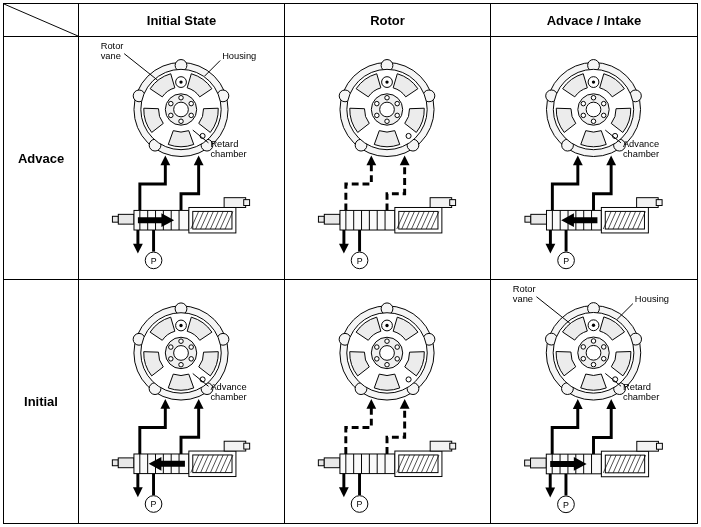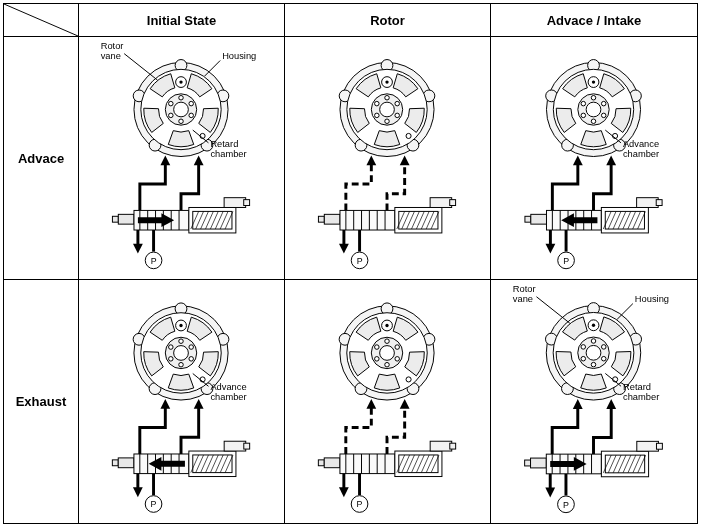--- a/index.html
+++ b/index.html
@@ -264,21 +264,21 @@
             <circle cx="76" cy="228" r="8.5" fill="#fff" stroke="#000"></circle>
             <text x="76" y="231.5" text-anchor="middle" font-size="9" fill="#000">P</text>
           </g>
           <g>
             <line x1="132" y1="108" x2="116" y2="95" stroke="#000" stroke-width="1"></line>
             <text x="134" y="112" font-size="9.5" fill="#000"><tspan x="134" dy="0">Advance</tspan><tspan x="134" dy="10">chamber</tspan></text>
           </g>
         </svg>
       </div>
 
-    <div class="cell rowhead">Exhaust</div>
+    <div class="cell rowhead">Initial</div>
     <div class="cell diagram">
         <svg viewBox="0 0 209 247" class="diag" preserveAspectRatio="xMidYMid meet">
           <g transform="translate(104 74)">
             <circle r="48" fill="#f5f5f5" stroke="#000"></circle>
             <circle cx="0.0" cy="-45.0" r="6" fill="#f5f5f5" stroke="#000"></circle>
             <circle cx="42.8" cy="-13.9" r="6" fill="#f5f5f5" stroke="#000"></circle>
             <circle cx="26.5" cy="36.4" r="6" fill="#f5f5f5" stroke="#000"></circle>
             <circle cx="-26.5" cy="36.4" r="6" fill="#f5f5f5" stroke="#000"></circle>
             <circle cx="-42.8" cy="-13.9" r="6" fill="#f5f5f5" stroke="#000"></circle>
             <circle r="41" fill="#ffffff" stroke="#000"></circle>

